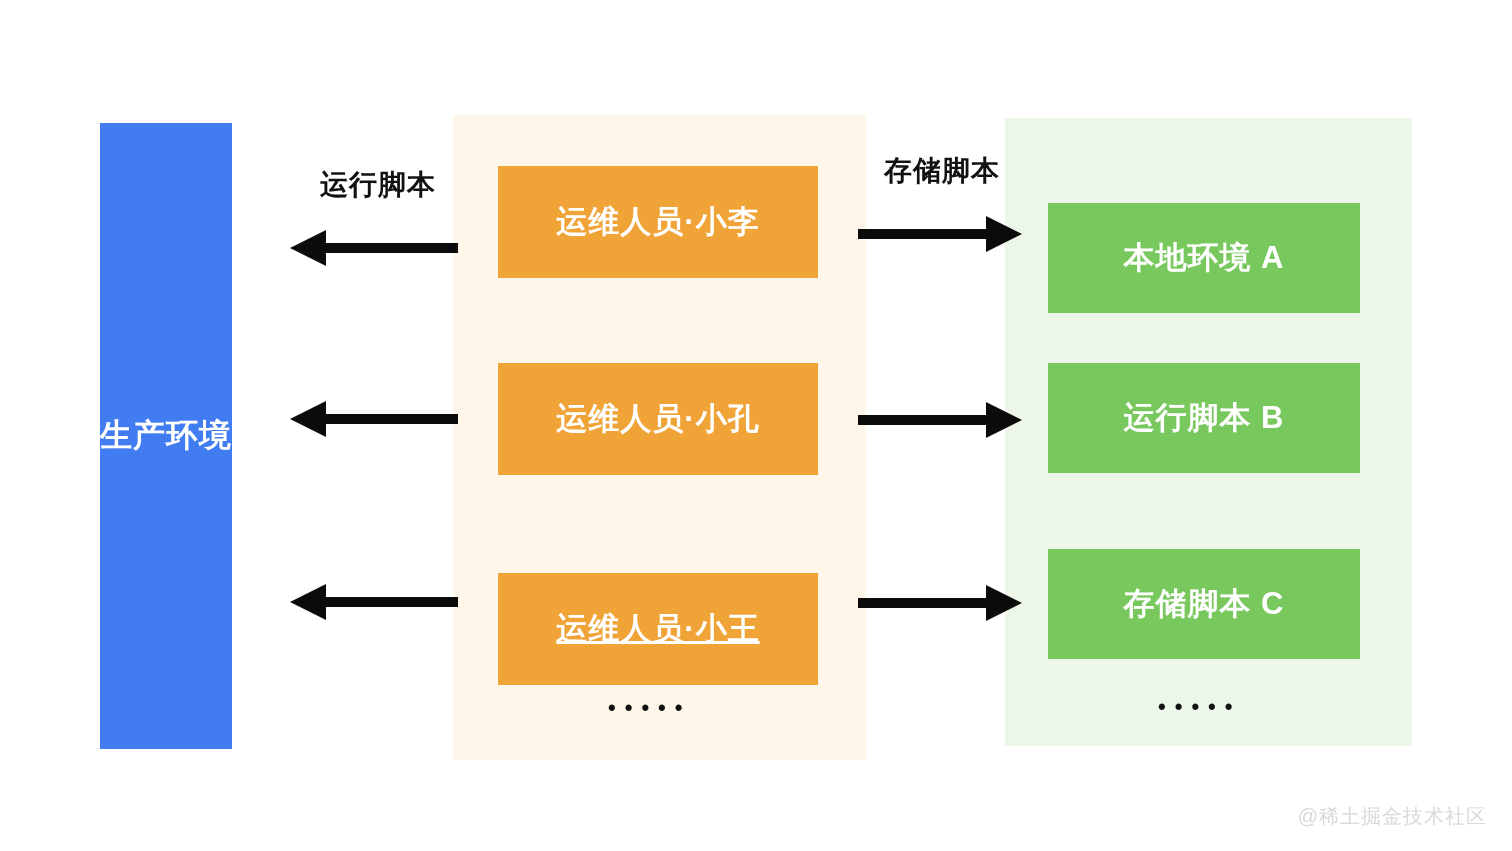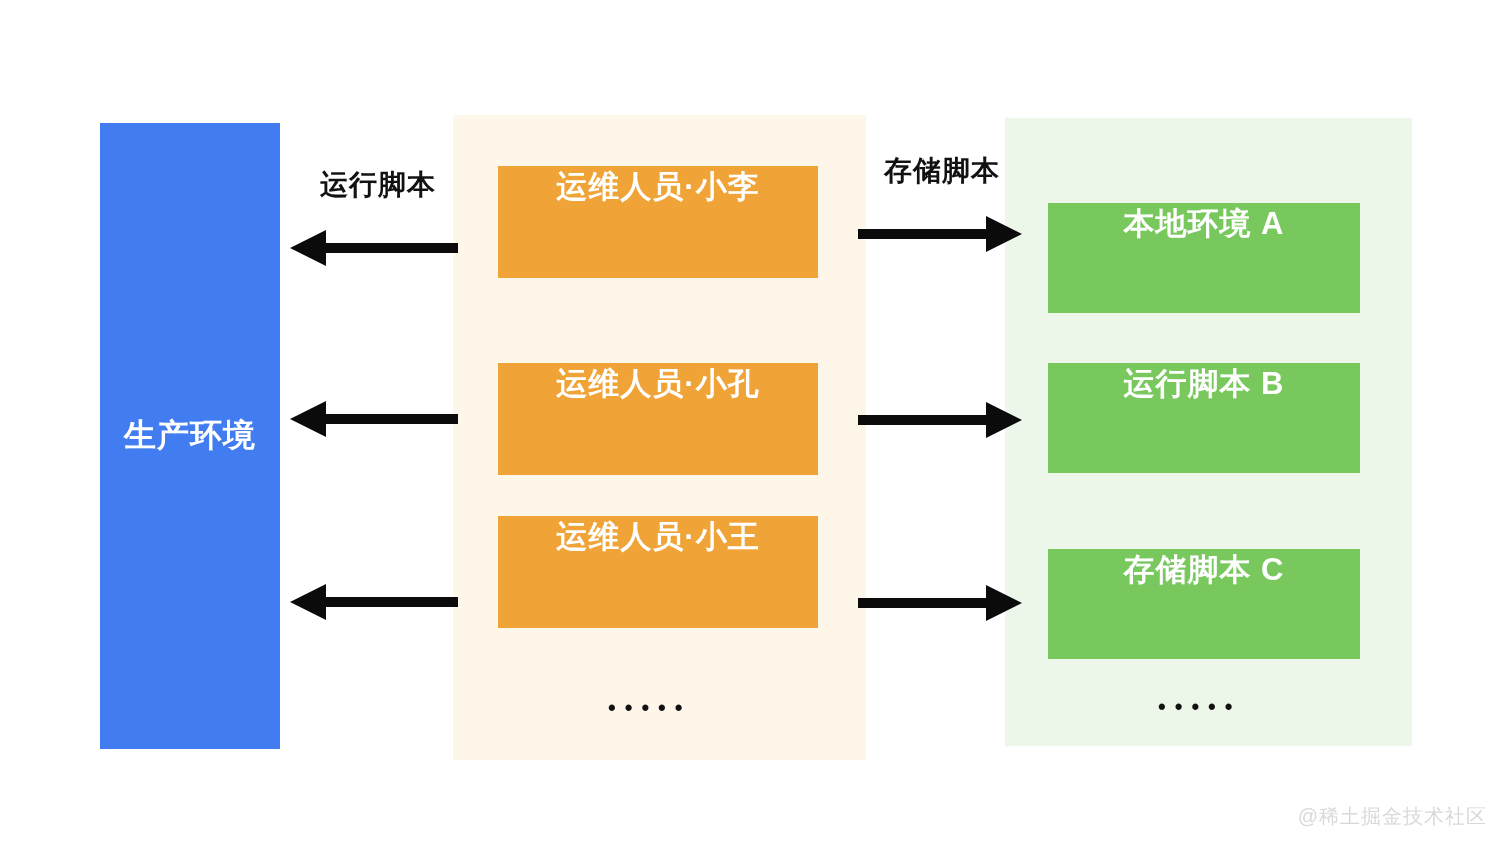--- a/index.html
+++ b/index.html
@@ -16,47 +16,47 @@
   body{
     position:relative;
     background:#FFFFFF;
     font-family:"Liberation Sans","DejaVu Sans",sans-serif;
     overflow:hidden;
   }
   .abs{position:absolute;}
 
   
   .production-box{
-    left:100px;top:123px;width:180px;height:626px;
+    left:100px;top:123px;width:132px;height:626px;
     background:var(--production-blue);
     display:flex;align-items:center;justify-content:center;
     color:#FFFFFF;font-size:32px;font-weight:600;
     letter-spacing:1px;white-space:nowrap;
   }
 
   
   .ops-panel{
     left:453px;top:115px;width:413px;height:645px;
     background:var(--ops-panel-bg);
   }
   .local-panel{
     left:1005px;top:118px;width:407px;height:628px;
     background:var(--local-panel-bg);
   }
 
   
   .node{
-    display:flex;justify-content:center;
+    display:flex;align-items:center;justify-content:center;
     color:#FFFFFF;font-size:31px;font-weight:600;
     white-space:nowrap;letter-spacing:1px;
   }
   .ops-node{left:498px;width:320px;height:112px;background:var(--ops-orange);}
   .ops-node.r1{top:166px;}
   .ops-node.r2{top:363px;}
-  .ops-node.r3{top:516px;}
+  .ops-node.r3{top:573px;text-decoration:underline;}
   .local-node{left:1048px;width:312px;height:110px;background:var(--local-green);}
   .local-node.r1{top:167px;margin-top:36px;}
   .local-node.r2{top:363px;}
   .local-node.r3{top:549px;}
 
   
   .dots{
     color:#111111;font-size:22px;font-weight:bold;
     letter-spacing:9px;white-space:nowrap;line-height:22px;
   }

